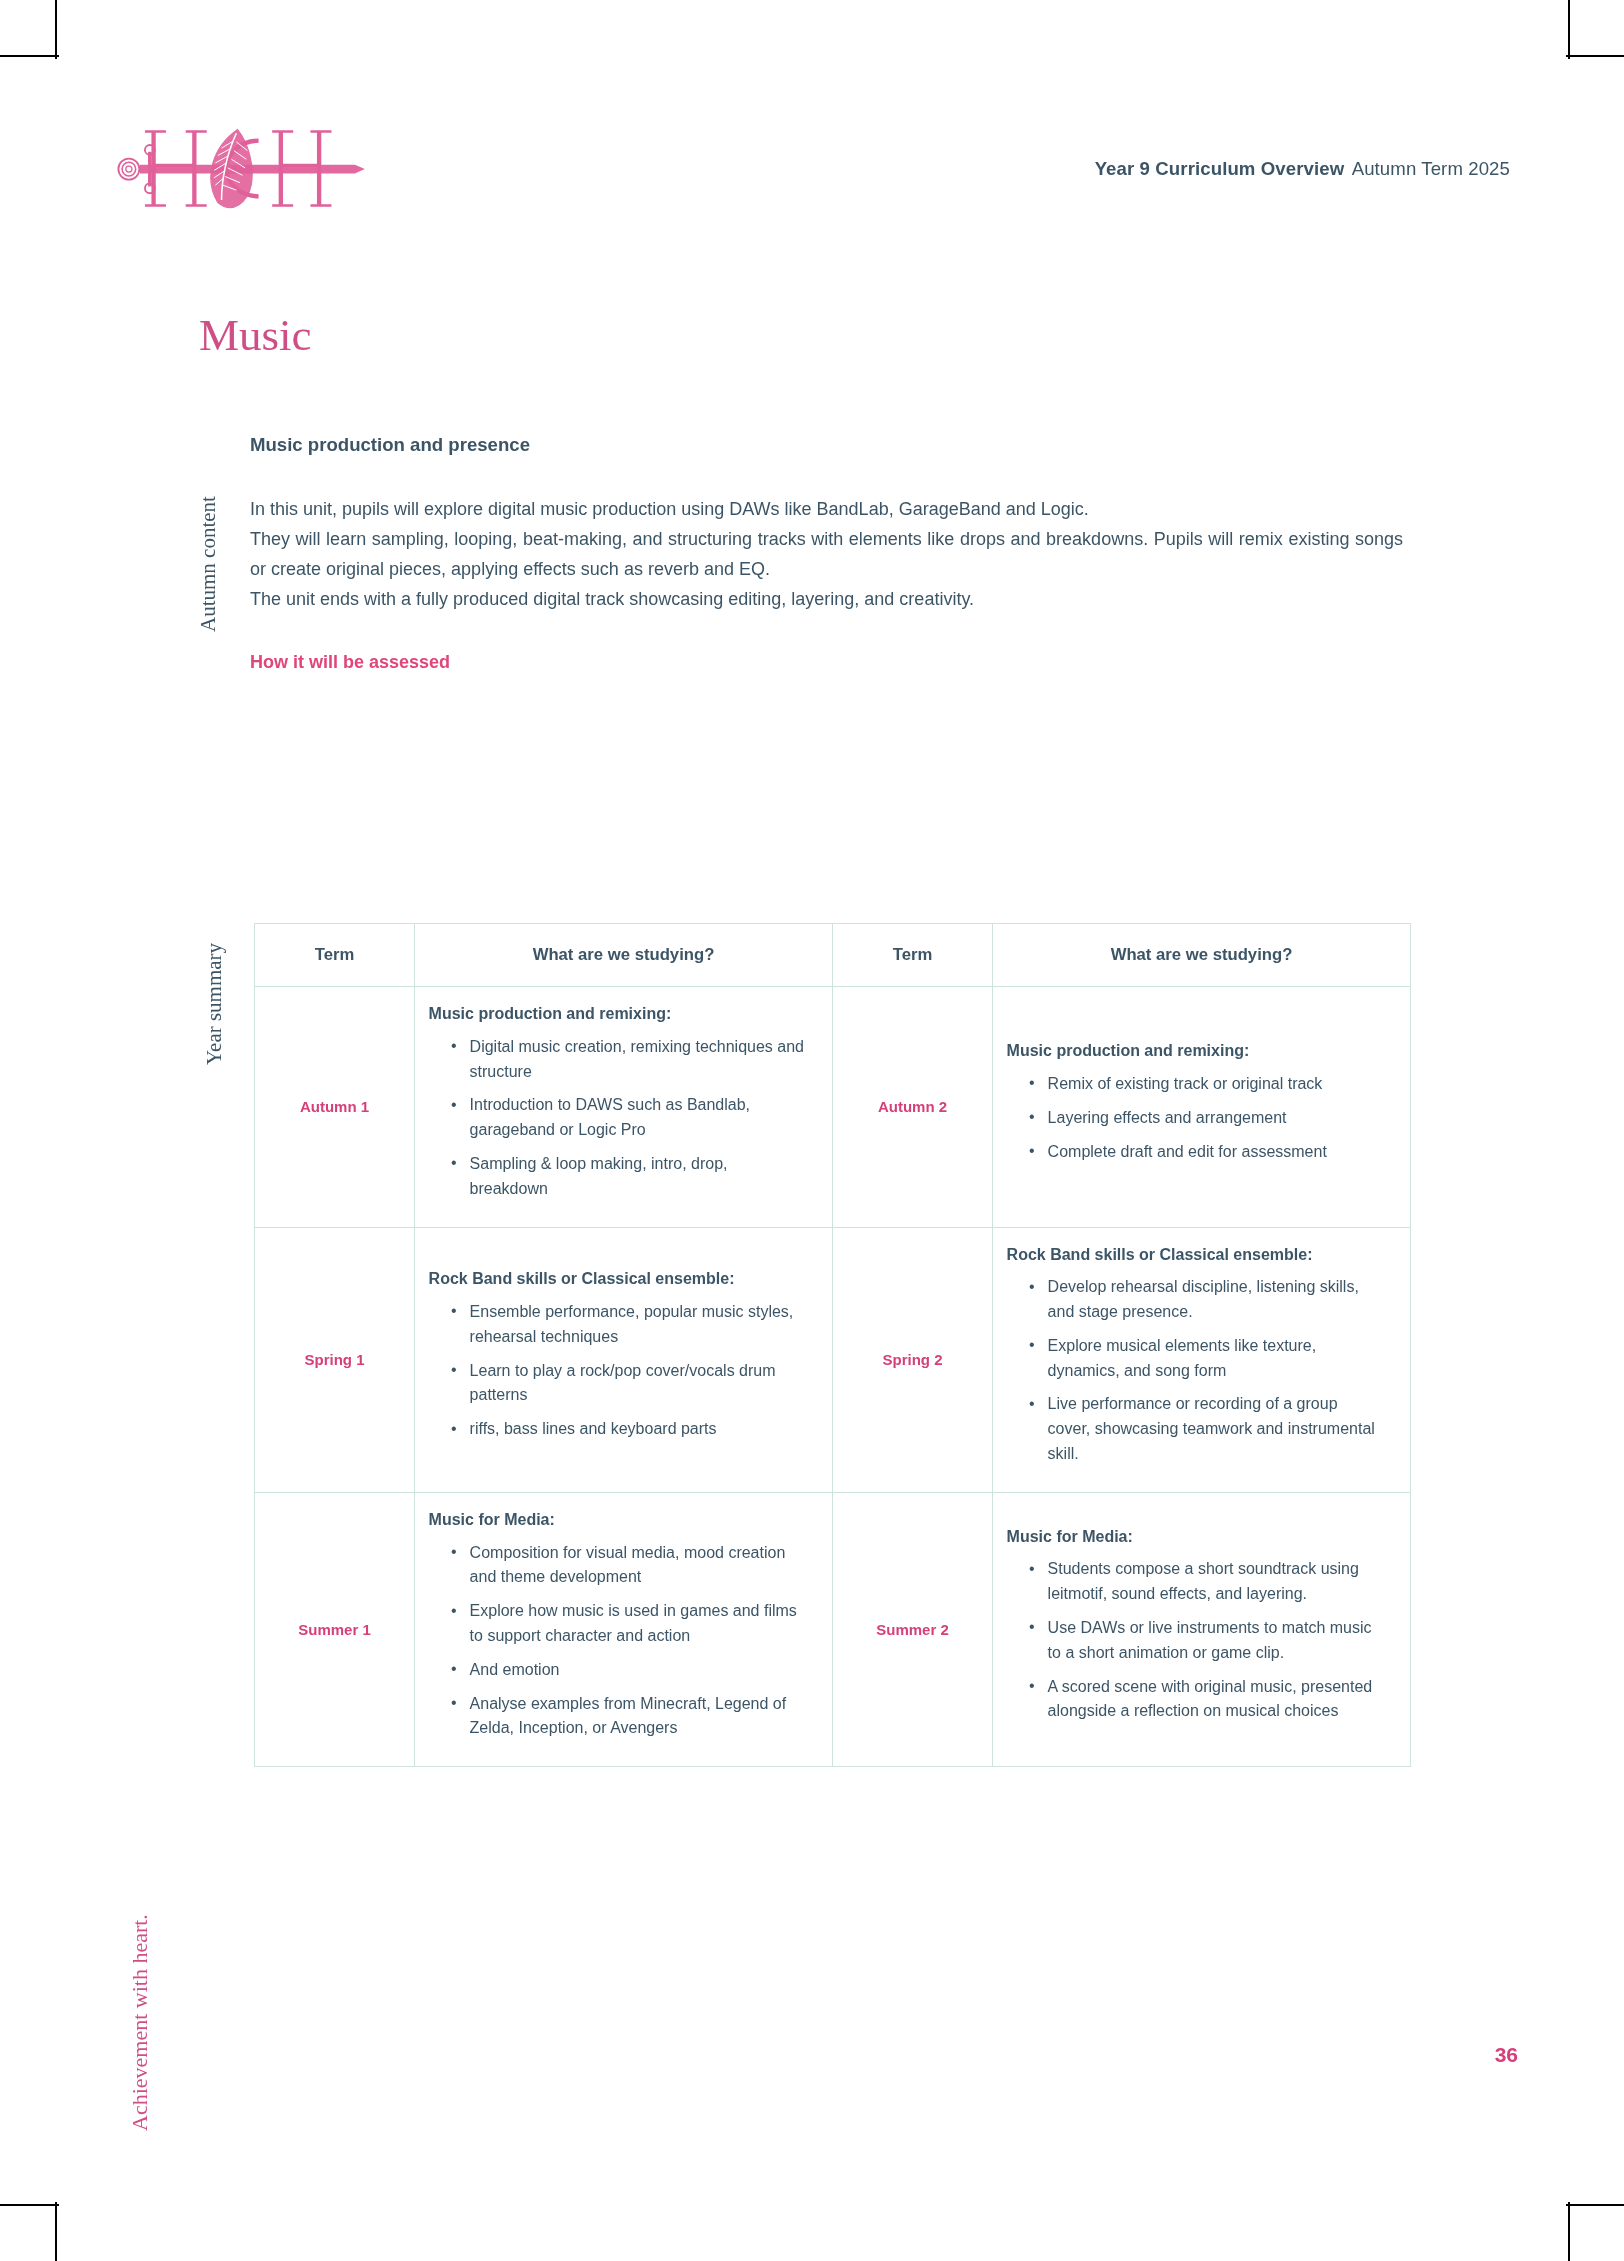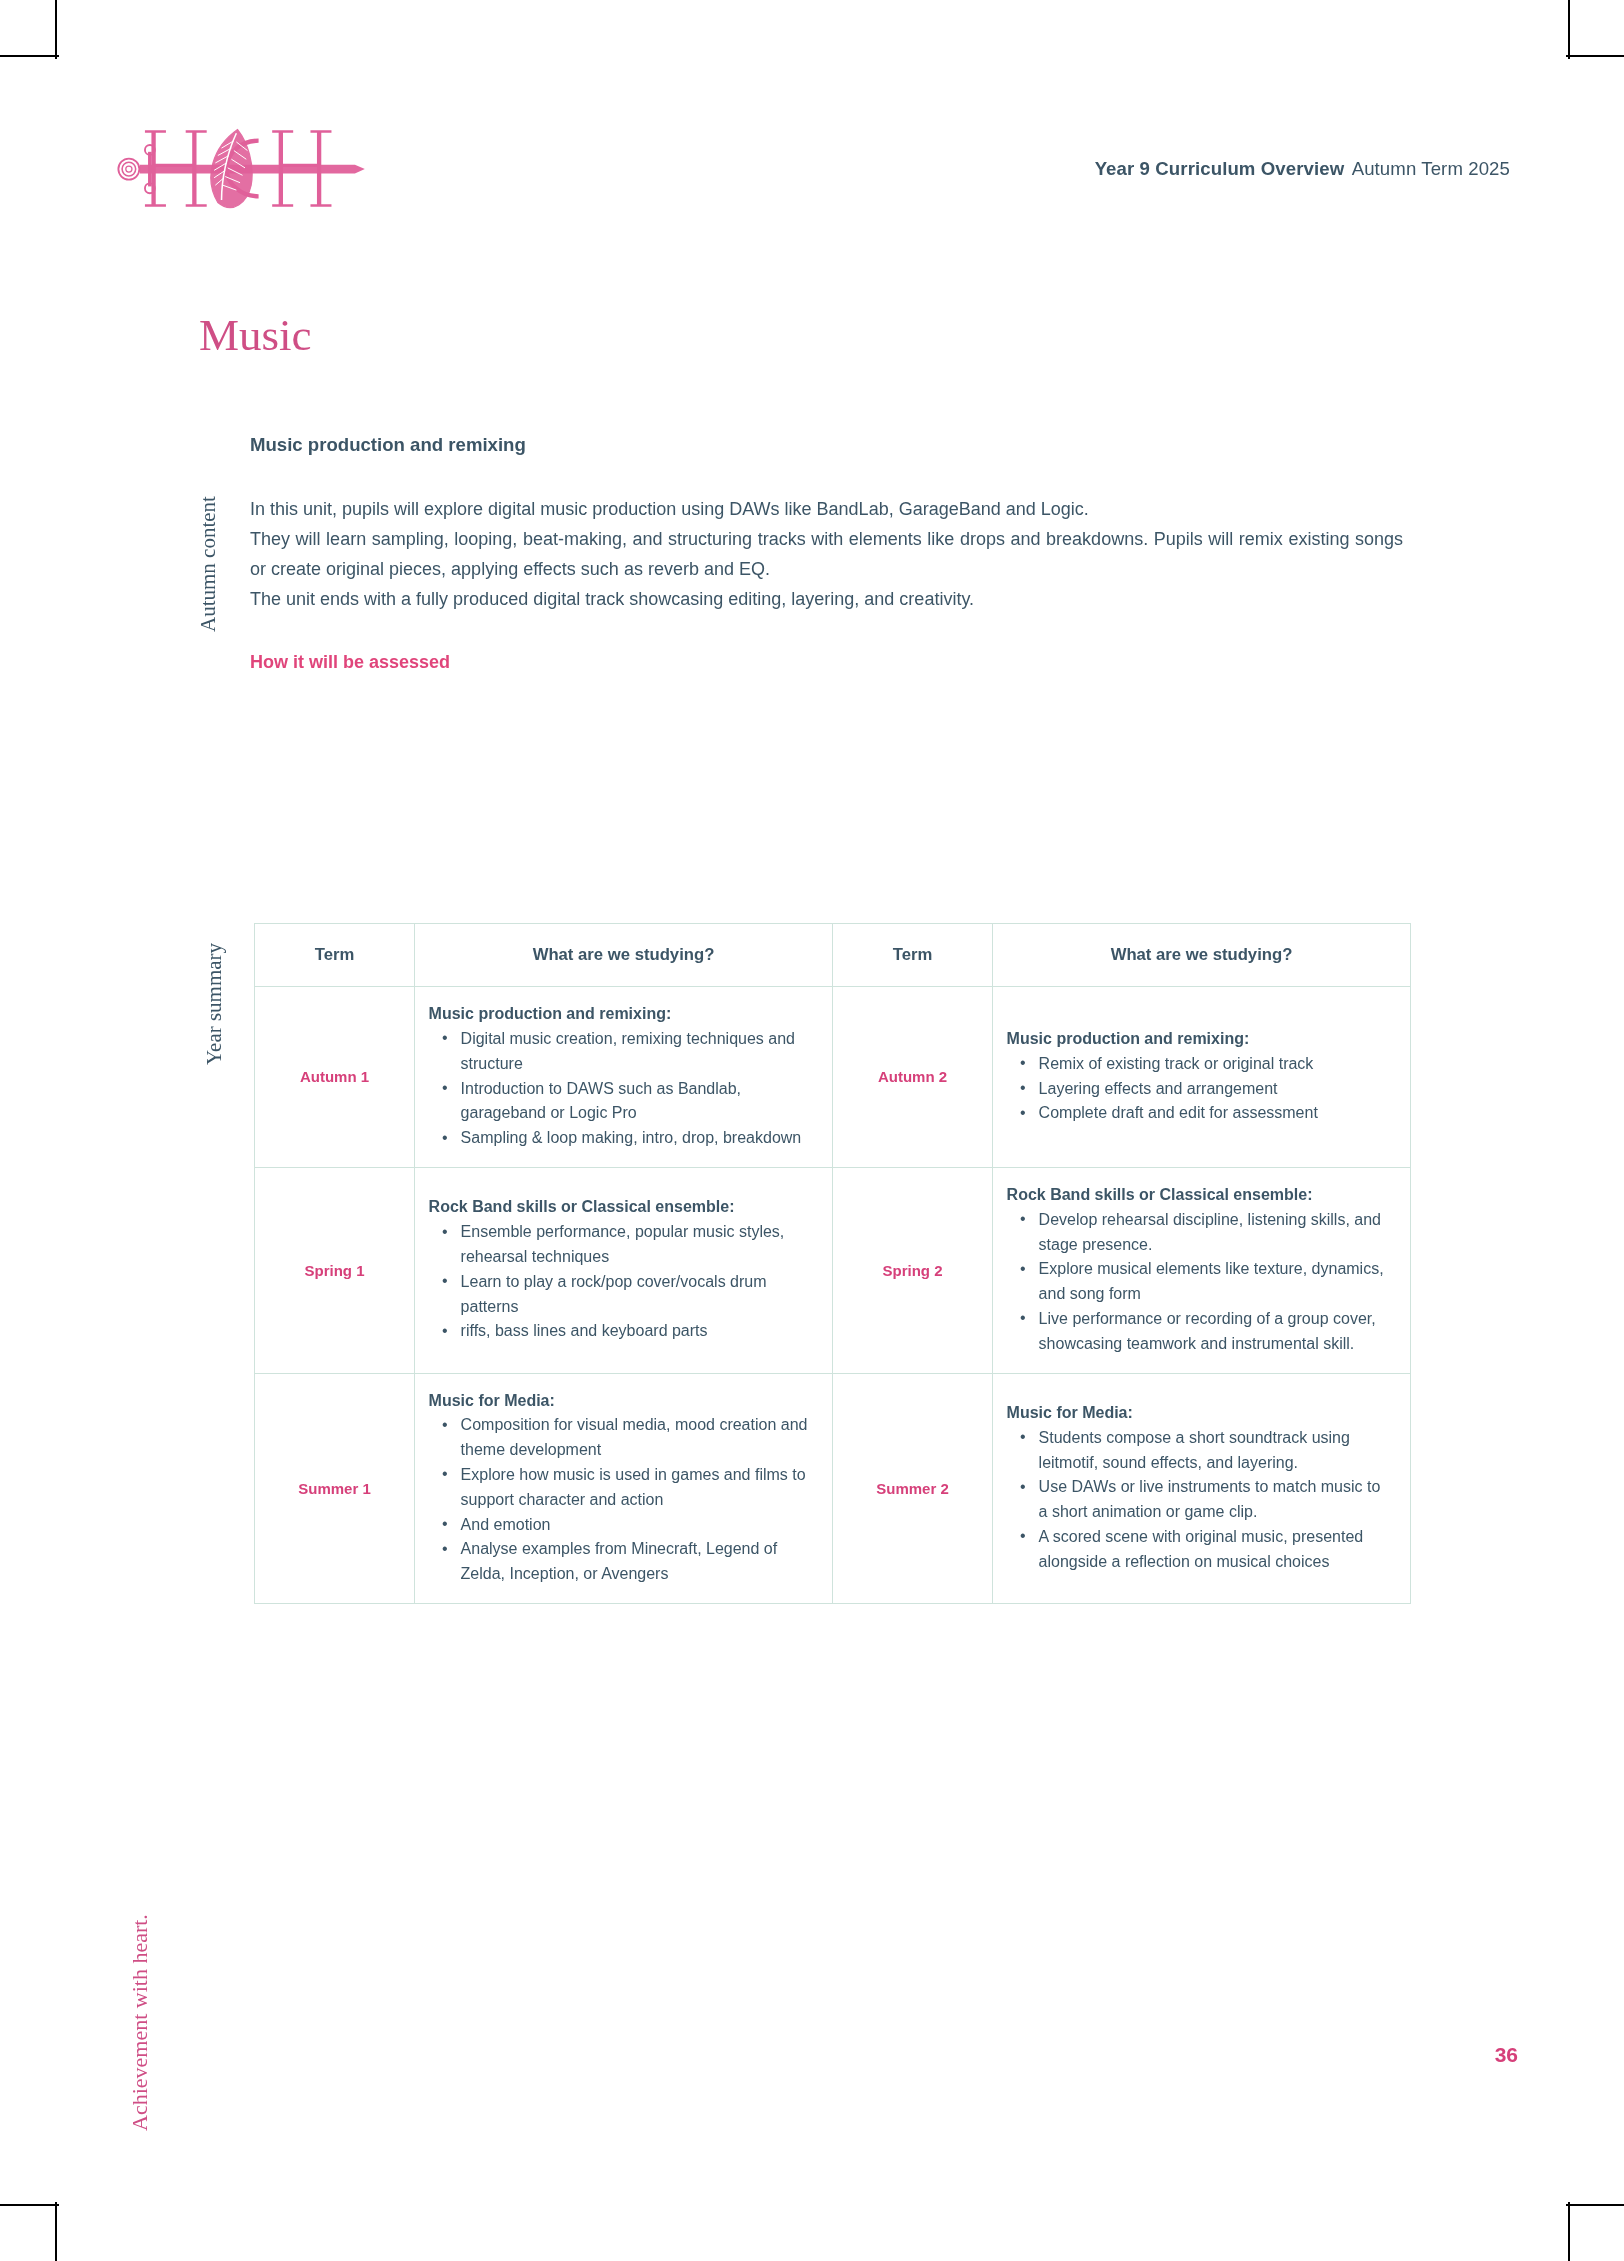--- a/index.html
+++ b/index.html
@@ -86,21 +86,21 @@
   td.study-cell{padding:16px 18.6px 16px 13.6px;}
   .cell-title{
     font-size:16px;font-weight:bold;color:#3c5566;
     line-height:1.42;margin:0 0 1.2px 0;
   }
   ul.cell-list{
     margin:0;padding:0 0 0 32px;list-style:none;
   }
   ul.cell-list li{
     font-size:16px;color:#3c5566;line-height:1.55;
-    position:relative;margin:0;
+    position:relative;margin:9px;
   }
   ul.cell-list li::before{
     content:"\2022";
     position:absolute;left:-18.6px;top:-0.6px;
     font-size:16px;color:#3c5566;
   }
   li.nobullet{padding-left:0;margin-left:-32px;}
   li.nobullet::before{content:"";}
 
   
@@ -173,21 +173,21 @@
   <span class="strong">Year 9 Curriculum Overview</span><span class="light">Autumn Term 2025</span>
 </div>
 
 <div class="subject-title">Music</div>
 
 <div class="vlabel" id="v-autumn">Autumn content</div>
 <div class="vlabel" id="v-year">Year summary</div>
 <div class="vlabel" id="v-tagline">Achievement with heart.</div>
 
 <div class="content">
-  <div class="unit-heading">Music production and remixing</div>
+  <div class="unit-heading">Music production and presence</div>
   <div class="unit-body">
     <span class="nojust">In this unit, pupils will explore digital music production using DAWs like BandLab, GarageBand and Logic.</span>
     <span>They will learn sampling, looping, beat-making, and structuring tracks with elements like drops and breakdowns. Pupils will remix existing songs or create original pieces, applying effects such as reverb and EQ.</span>
     <span class="nojust">The unit ends with a fully produced digital track showcasing editing, layering, and creativity.</span>
   </div>
   <div class="assess-heading">How it will be assessed</div>
 </div>
 
 <table class="ytable">
   <colgroup>

